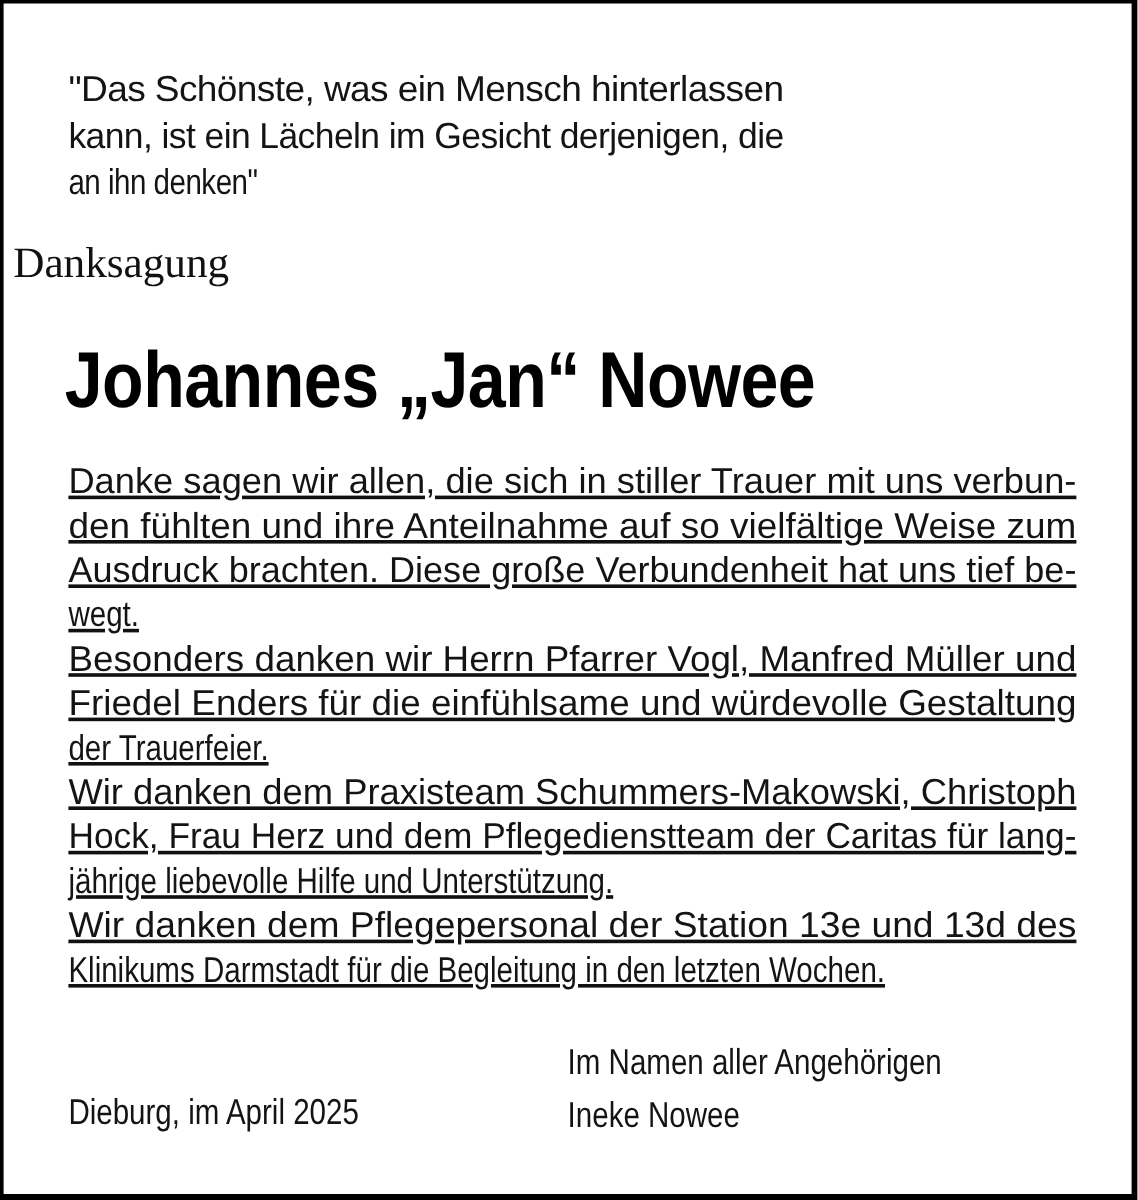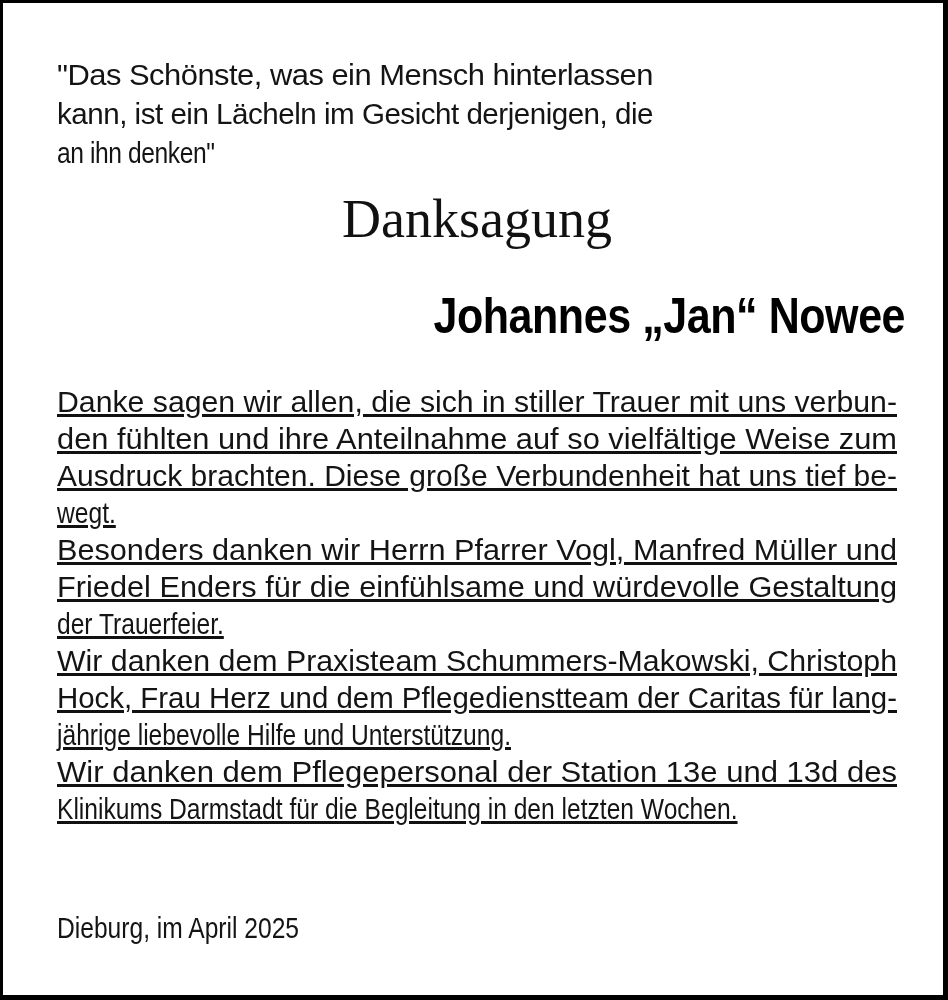--- a/index.html
+++ b/index.html
@@ -23,32 +23,31 @@
     }
     .quote {
       position: absolute; left: 54px; top: 52px;
       width: 600px;
       font-size: 30px; line-height: 39px;
       letter-spacing: -0.5px;
     }
     .qline { display: block; white-space: nowrap; transform-origin: 0 0; }
     .title {
       position: absolute; left: 0; right: 0; top: 186px;
-      text-align: center;
       font-family: "Liberation Serif", serif;
-      font-size: 54px; line-height: 60px;
+      font-size: 36px; line-height: 60px;
       color: #111;
       padding-left: 8px;
     }
     .name {
       position: absolute; left: 0; right: 0; top: 282px;
-      text-align: right;
+      text-align: left;
       font-family: "Liberation Sans", sans-serif;
       font-weight: bold;
-      font-size: 50px; line-height: 62px;
+      font-size: 66px; line-height: 62px;
       color: #000;
       letter-spacing: -0.5px;
     }
     .name span { display: inline-block; transform: scaleX(0.86); transform-origin: center; }
     .body {
       position: absolute; left: 54px; top: 380px;
       width: 840px;
       text-decoration: underline;
     }
     .bline {
@@ -100,14 +99,18 @@
     <span class="bline" style="display: block; transform: scaleX(0.82); width: 203.438px;">der Trauerfeier.</span>
     <span class="bline" style="display: block; transform: scaleX(1.00971); width: 831.922px;">Wir danken dem Praxisteam Schummers-Makowski, Christoph</span>
     <span class="bline" style="display: block; transform: scaleX(0.980092); width: 857.062px;">Hock, Frau Herz und dem Pflegedienstteam der Caritas für lang-</span>
     <span class="bline" style="display: block; transform: scaleX(0.82); width: 553.656px;">jährige liebevolle Hilfe und Unterstützung.</span>
     <span class="bline" style="display: block; transform: scaleX(1.03422); width: 812.203px;">Wir danken dem Pflegepersonal der Station 13e und 13d des</span>
     <span class="bline" style="display: block; transform: scaleX(0.82); width: 829.891px;">Klinikums Darmstadt für die Begleitung in den letzten Wochen.</span>
   </div>
 
   <div class="sig-left">Dieburg, im April 2025</div>
 
+  <div class="sig-right">
+    <span>Im Namen aller Angehörigen</span>
+    <span>Ineke Nowee</span>
+  </div>
 
 </div>
 
 </body></html>

